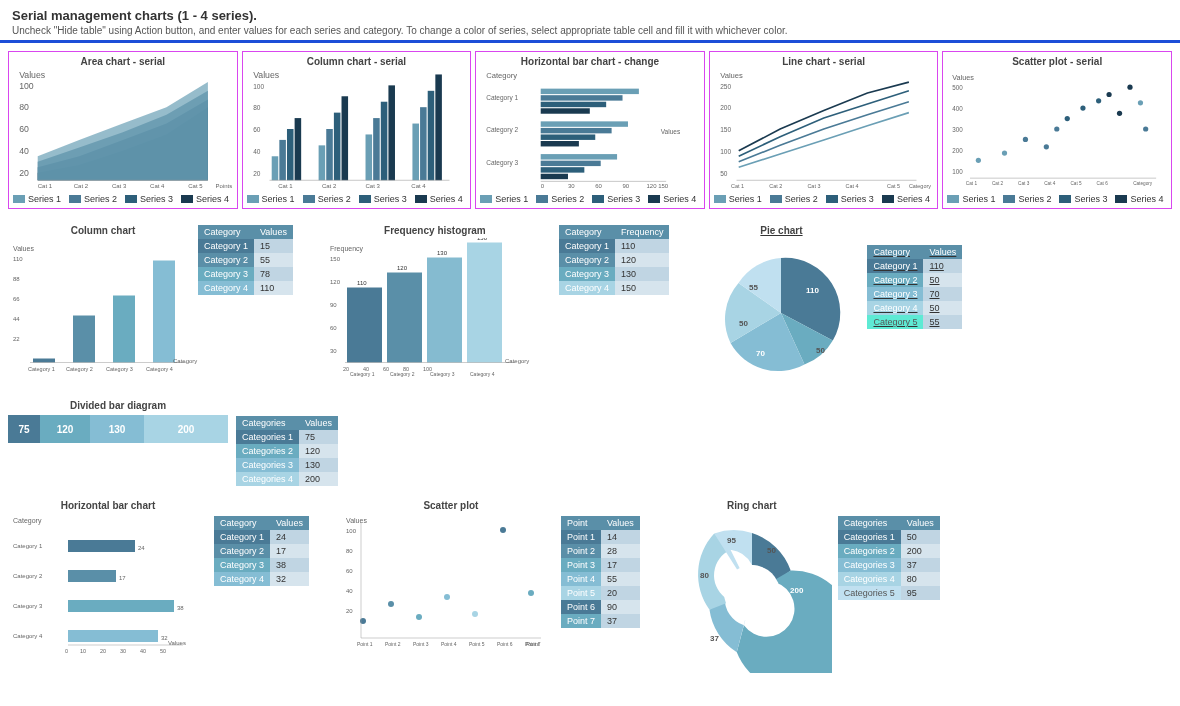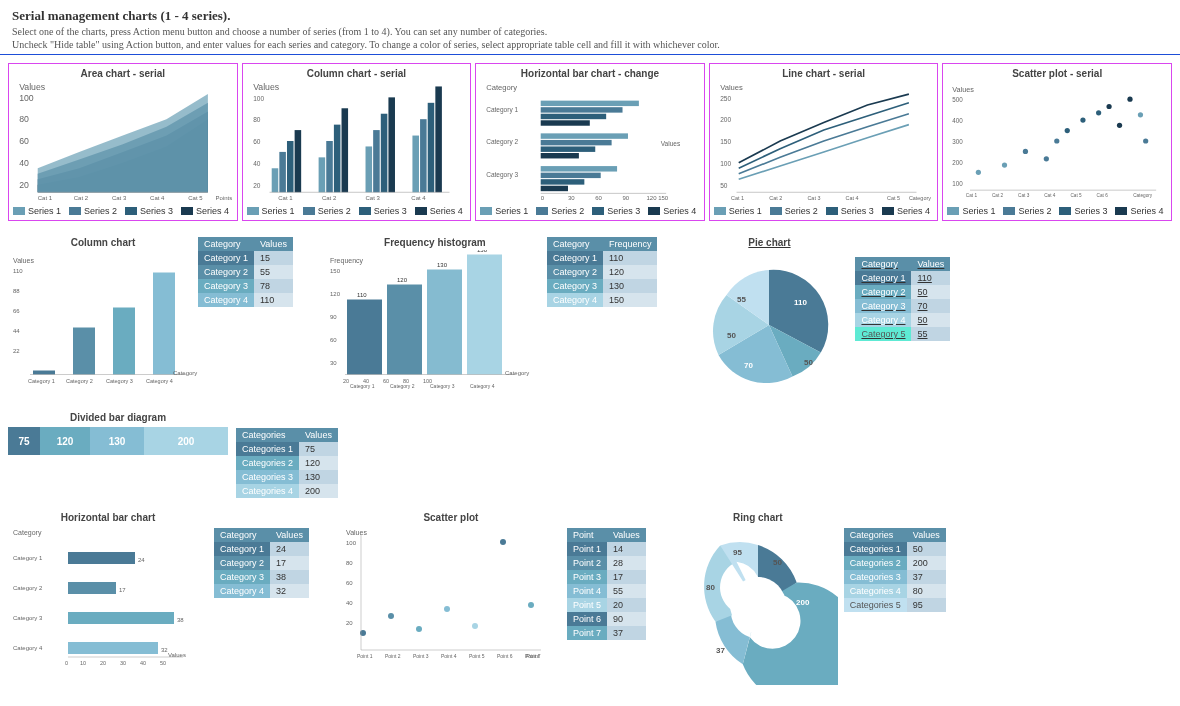--- a/index.html
+++ b/index.html
@@ -1,18 +1,18 @@
 <!DOCTYPE html>
 <html><head>
   <meta charset="utf-8">
   <style>
     * { box-sizing: border-box; margin: 0; padding: 0; }
     body { font-family: Arial, sans-serif; font-size: 11px; background: #fff; color: #333; width: 1180px; }
     
-    .page-header { padding: 8px 12px 4px; border-bottom: 1px solid #1d4ed8; font-family: Liberation Serif, serif; }
+    .page-header { padding: 8px 12px 4px; border-bottom: 3px solid #1d4ed8; }
     .page-header h2 { font-size: 13px; font-weight: bold; color: #333; }
     .page-header p { font-size: 10px; color: #555; margin-top: 2px; }
     
     .main-content { padding: 8px; }
     
     
     .serial-row { display: flex; gap: 4px; margin-bottom: 16px; }
     .serial-chart-box { flex: 1; border: 1px solid #d946ef; padding: 4px; min-width: 0; }
     .chart-title { font-size: 10px; font-weight: bold; text-align: center; margin-bottom: 2px; color: #444; }
     
@@ -30,21 +30,20 @@
     .data-table .th-cat { background: #5a8fa8; color: white; }
     .data-table .th-val { background: #5a8fa8; color: white; }
     
     .axis-label { font-size: 8px; fill: #666; }
   </style>
 </head>
 <body>
 
 <div class="page-header">
   <h2>Serial management charts (1 - 4 series).</h2>
-  <p>Select one of the charts, press Action menu button and choose a number of series (from 1 to 4). You can set any number of categories.</p>
   <p>Uncheck "Hide table" using Action button, and enter values for each series and category. To change a color of series, select appropriate table cell and fill it with whichever color.</p>
 </div>
 
 <div class="main-content">
 
   <div class="serial-row">
 
     <div class="serial-chart-box">
       <div class="chart-title">Area chart - serial</div>
       <svg width="100%" height="120" viewBox="0 0 200 110">
@@ -333,21 +332,21 @@
               <td>78</td>
             </tr>
         <tr>
               <td style="background:#85bdd4;color:white;">Category 4</td>
               <td>110</td>
             </tr>
       </tbody>
         </table>
     </div>
 
-    <div style="display:flex; gap:2px; align-items:flex-start; margin-left:20px;">
+    <div style="display:flex; gap:14px; align-items:flex-start; margin-left:20px;">
       <div>
         <div style="font-size:10px;font-weight:bold;text-align:center;color:#444;margin-bottom:2px;">Frequency histogram</div>
         <svg width="220" height="140" viewBox="0 0 220 135">
           <text x="5" y="10" font-size="7" fill="#666">Frequency</text>
           <text x="5" y="20" font-size="6" fill="#666">150</text>
           <text x="5" y="43" font-size="6" fill="#666">120</text>
           <text x="5" y="66" font-size="6" fill="#666">90</text>
           <text x="5" y="89" font-size="6" fill="#666">60</text>
           <text x="5" y="112" font-size="6" fill="#666">30</text>
 
@@ -540,21 +539,21 @@
               <td>38</td>
             </tr>
         <tr>
               <td style="background:#85bdd4;color:white;">Category 4</td>
               <td>32</td>
             </tr>
       </tbody>
         </table>
     </div>
 
-    <div style="display:flex; gap:6px; align-items:flex-start; margin-left:20px;">
+    <div style="display:flex; align-items:flex-start; margin-left:20px;">
       <div>
         <div style="font-size:10px;font-weight:bold;text-align:center;color:#444;margin-bottom:2px;">Scatter plot</div>
         <svg width="220" height="165" viewBox="0 0 220 165">
           <text x="5" y="10" font-size="7" fill="#666">Values</text>
           <text x="5" y="20" font-size="6" fill="#666">100</text>
           <text x="5" y="40" font-size="6" fill="#666">80</text>
           <text x="5" y="60" font-size="6" fill="#666">60</text>
           <text x="5" y="80" font-size="6" fill="#666">40</text>
           <text x="5" y="100" font-size="6" fill="#666">20</text>
 

